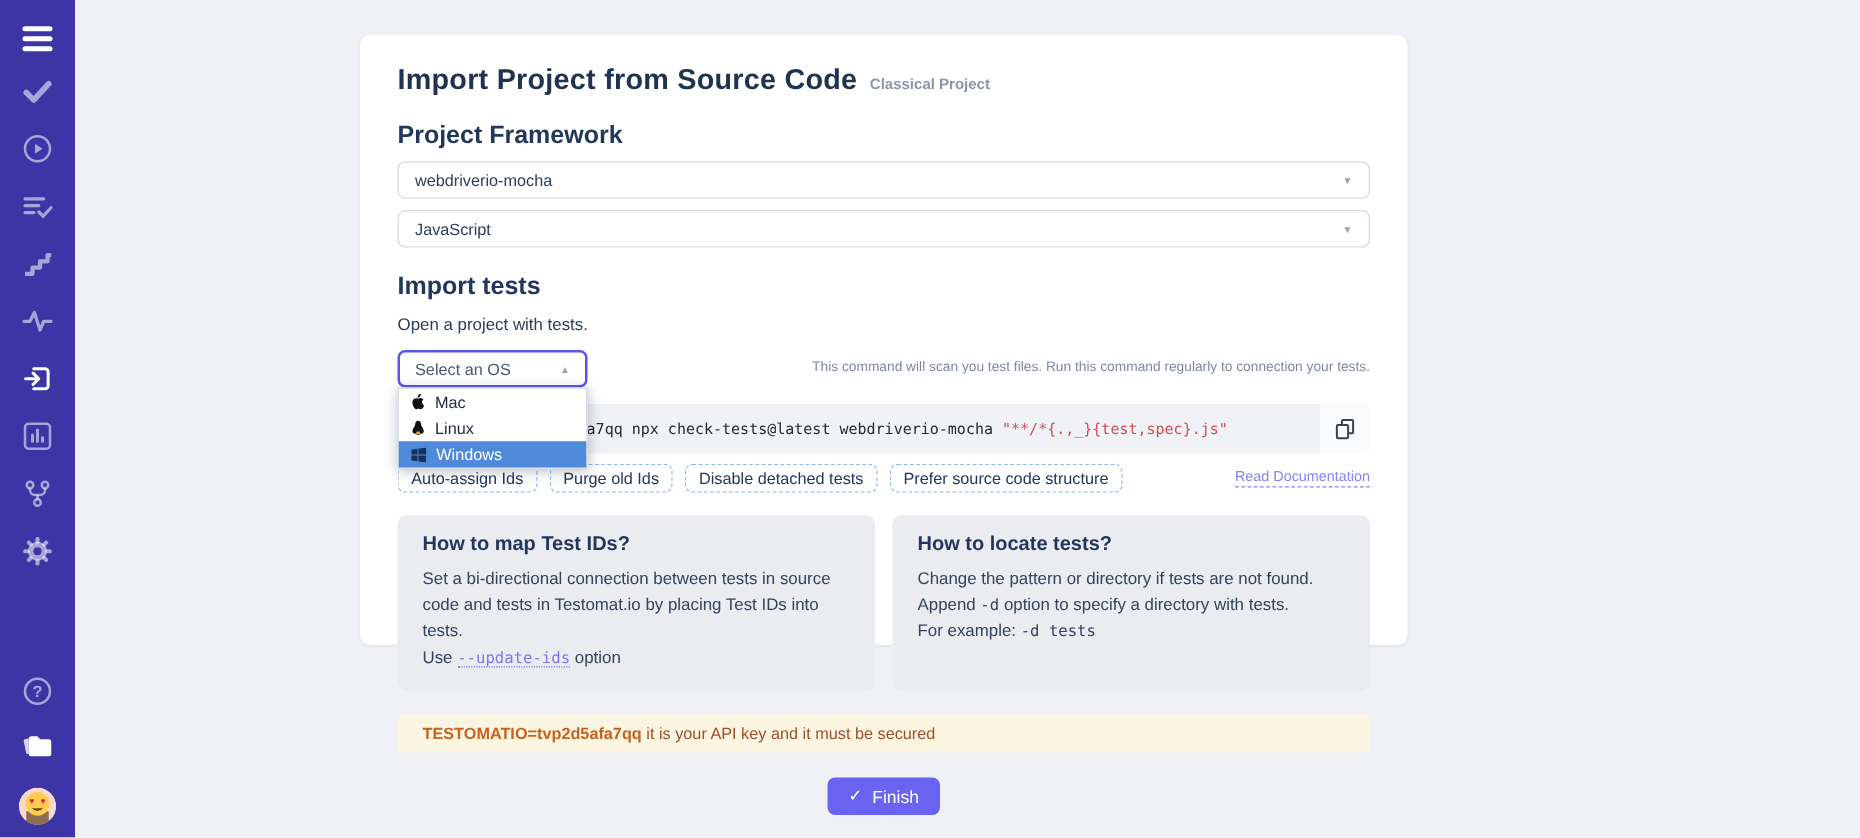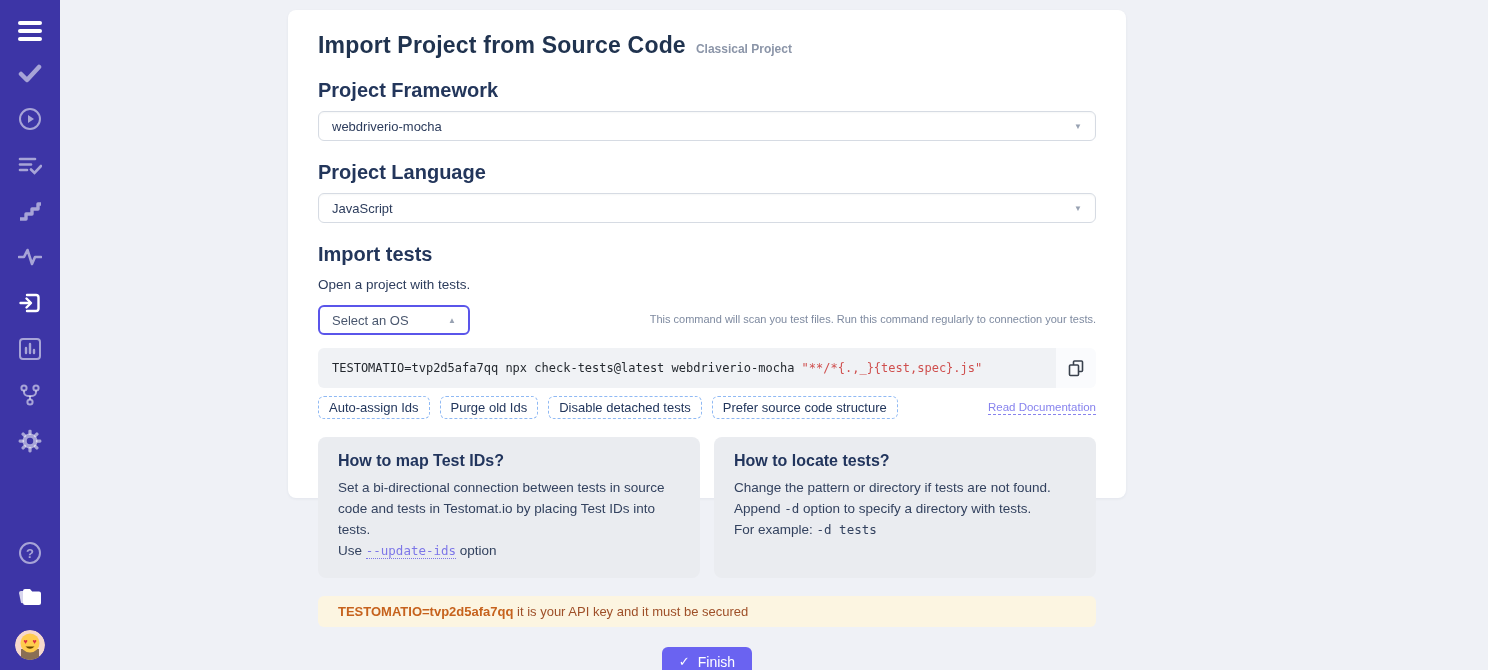--- a/index.html
+++ b/index.html
@@ -23,21 +23,21 @@
   }
   .sb-icon.bright { color:#ffffff; }
   .sb-icon svg { display:block; }
   .hamburger { margin-top:16px; height:30px; color:#fff; }
   .sb-group { display:flex; flex-direction:column; gap:24px; margin-top:16px; align-items:center; }
   .sb-bottom { margin-top:auto; display:flex; flex-direction:column; gap:22px; align-items:center; margin-bottom:10px; }
   .avatar { width:30px; height:30px; border-radius:50%; overflow:hidden; cursor:pointer; }
 
   
   .card {
-    position:absolute; left:288px; top:10px; width:838px; height:488px;
+    position:absolute; left:288px; top:28px; width:838px; height:488px;
     background:#ffffff; border-radius:8px;
     box-shadow:0 1px 3px rgba(40,50,80,.06);
     padding:22px 30px 0 30px;
   }
   .title-row { display:flex; align-items:baseline; gap:10px; }
   .page-title { font-size:23px; font-weight:bold; color:#20334f; letter-spacing:.2px; }
   .page-subtitle { font-size:12px; color:#8b95a8;font-weight:bold; }
 
   .section-label { font-size:20px; font-weight:bold; color:#23365b; margin-top:20px; }
 
@@ -239,35 +239,60 @@
     <h1 class="page-title">Import Project from Source Code</h1>
     <span class="page-subtitle">Classical Project</span>
   </div>
 
   <div class="section-label">Project Framework</div>
   <div class="select-field">
     <span>webdriverio-mocha</span>
     <span class="caret">▼</span>
   </div>
 
-  <div class="section-label">Project Language</div>
   <div class="select-field">
     <span>JavaScript</span>
     <span class="caret">▼</span>
   </div>
 
   <div class="section-label">Import tests</div>
   <div class="subtext">Open a project with tests.</div>
 
   <div class="os-row">
     <div class="os-button">
       <span>Select an OS</span>
       <span class="caret">▲</span>
     </div>
     <div class="os-hint">This command will scan you test files. Run this command regularly to connection your tests.</div>
+    <div class="os-menu">
+      <div class="os-item">
+        <svg width="11" height="13" viewBox="0 0 11 13">
+            <path d="M7.1 2 c.7-.8.6-1.8.5-2 c-.8.05-1.6.55-2 1.2 c-.4.6-.6 1.3-.5 2 c.8 0 1.5-.5 2-1.2z M8.6 6.7 c0-1.4 1.1-2 1.2-2.1 c-.7-1-1.7-1.1-2-1.1 c-.9-.1-1.7.5-2.1.5 c-.4 0-1.1-.5-1.9-.5 c-1 0-1.9.6-2.4 1.5 c-1 1.8-.3 4.4.8 5.9 c.5.7 1.1 1.5 1.8 1.4 c.7 0 1-.4 1.8-.4 c.8 0 1.1.4 1.9.4 c.8 0 1.3-.7 1.8-1.4 c.6-.8.8-1.6.8-1.7 c0 0-1.6-.6-1.7-2.5z" fill="#111"></path>
+          </svg>
+        <span>Mac</span>
+      </div>
+      <div class="os-item">
+        <svg width="11" height="13" viewBox="0 0 11 13">
+            <path d="M5.5 .5 c-1.5 0-2.3 1.2-2.3 2.6 c0 .9-.4 1.7-.9 2.5 c-.7 1-1.3 2.1-1.3 3.2 c0 1.9 1.6 2.4 2.3 2 c.4.6 1.3 1 2.2 1 s1.8-.4 2.2-1 c.7.4 2.3-.1 2.3-2 c0-1.1-.6-2.2-1.3-3.2 c-.5-.8-.9-1.6-.9-2.5 c0-1.4-.8-2.6-2.3-2.6z" fill="#111"></path>
+            <ellipse cx="5.5" cy="10.2" rx="1.7" ry="1.3" fill="#d9a441"></ellipse>
+          </svg>
+        <span>Linux</span>
+      </div>
+      <div class="os-item selected">
+        <svg width="12" height="12" viewBox="0 0 12 12">
+            <g fill="#16325c">
+              <path d="M0 1.7 L5 1 V5.6 H0 Z"></path>
+              <path d="M5.7 .9 L12 0 V5.6 H5.7 Z"></path>
+              <path d="M0 6.4 H5 V11 L0 10.3 Z"></path>
+              <path d="M5.7 6.4 H12 V12 L5.7 11.1 Z"></path>
+            </g>
+          </svg>
+        <span>Windows</span>
+      </div>
+    </div>
   </div>
 
   <div class="code-row">
     <div class="code-block"><span>TESTOMATIO=tvp2d5afa7qq npx check-tests@latest webdriverio-mocha </span><span class="code-glob">"**/*{.,_}{test,spec}.js"</span></div>
     <button class="copy-btn">
       <svg width="18" height="18" viewBox="0 0 18 18">
           <rect x="6.5" y="2" width="9" height="10.5" rx="1" fill="none" stroke="#39414d" stroke-width="1.6"></rect>
           <rect x="2.5" y="6" width="9" height="10.5" rx="1" fill="#fafbfd" stroke="#39414d" stroke-width="1.6"></rect>
         </svg>
     </button>

